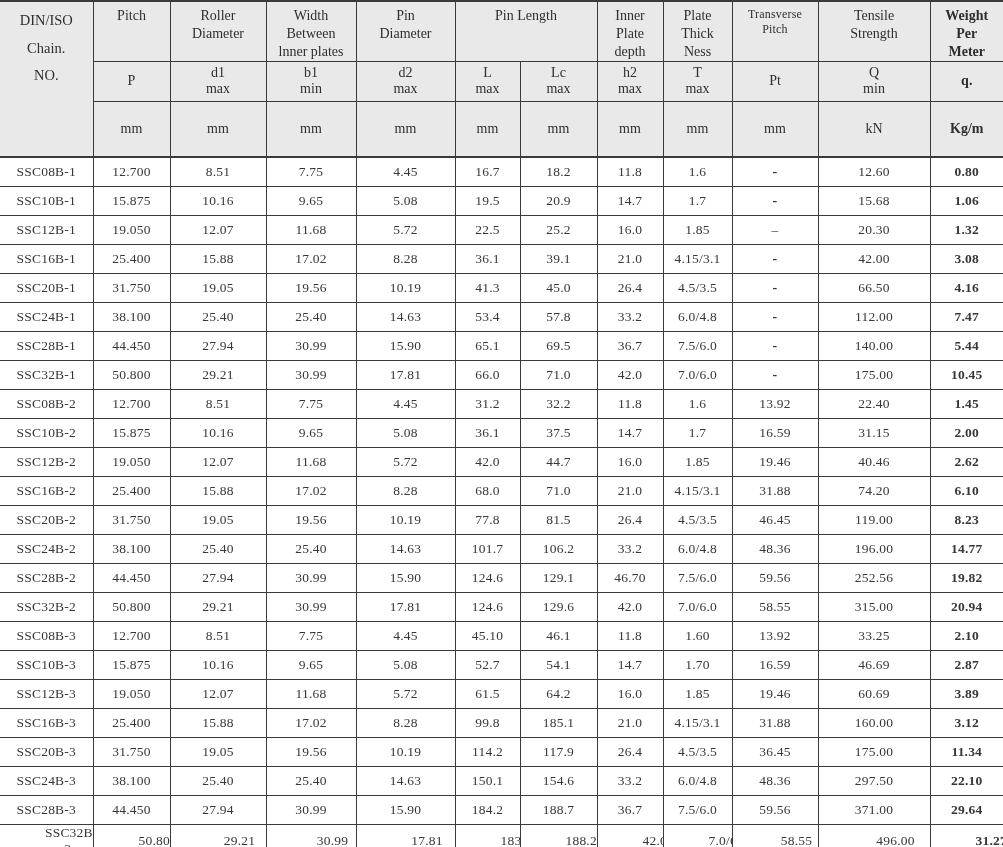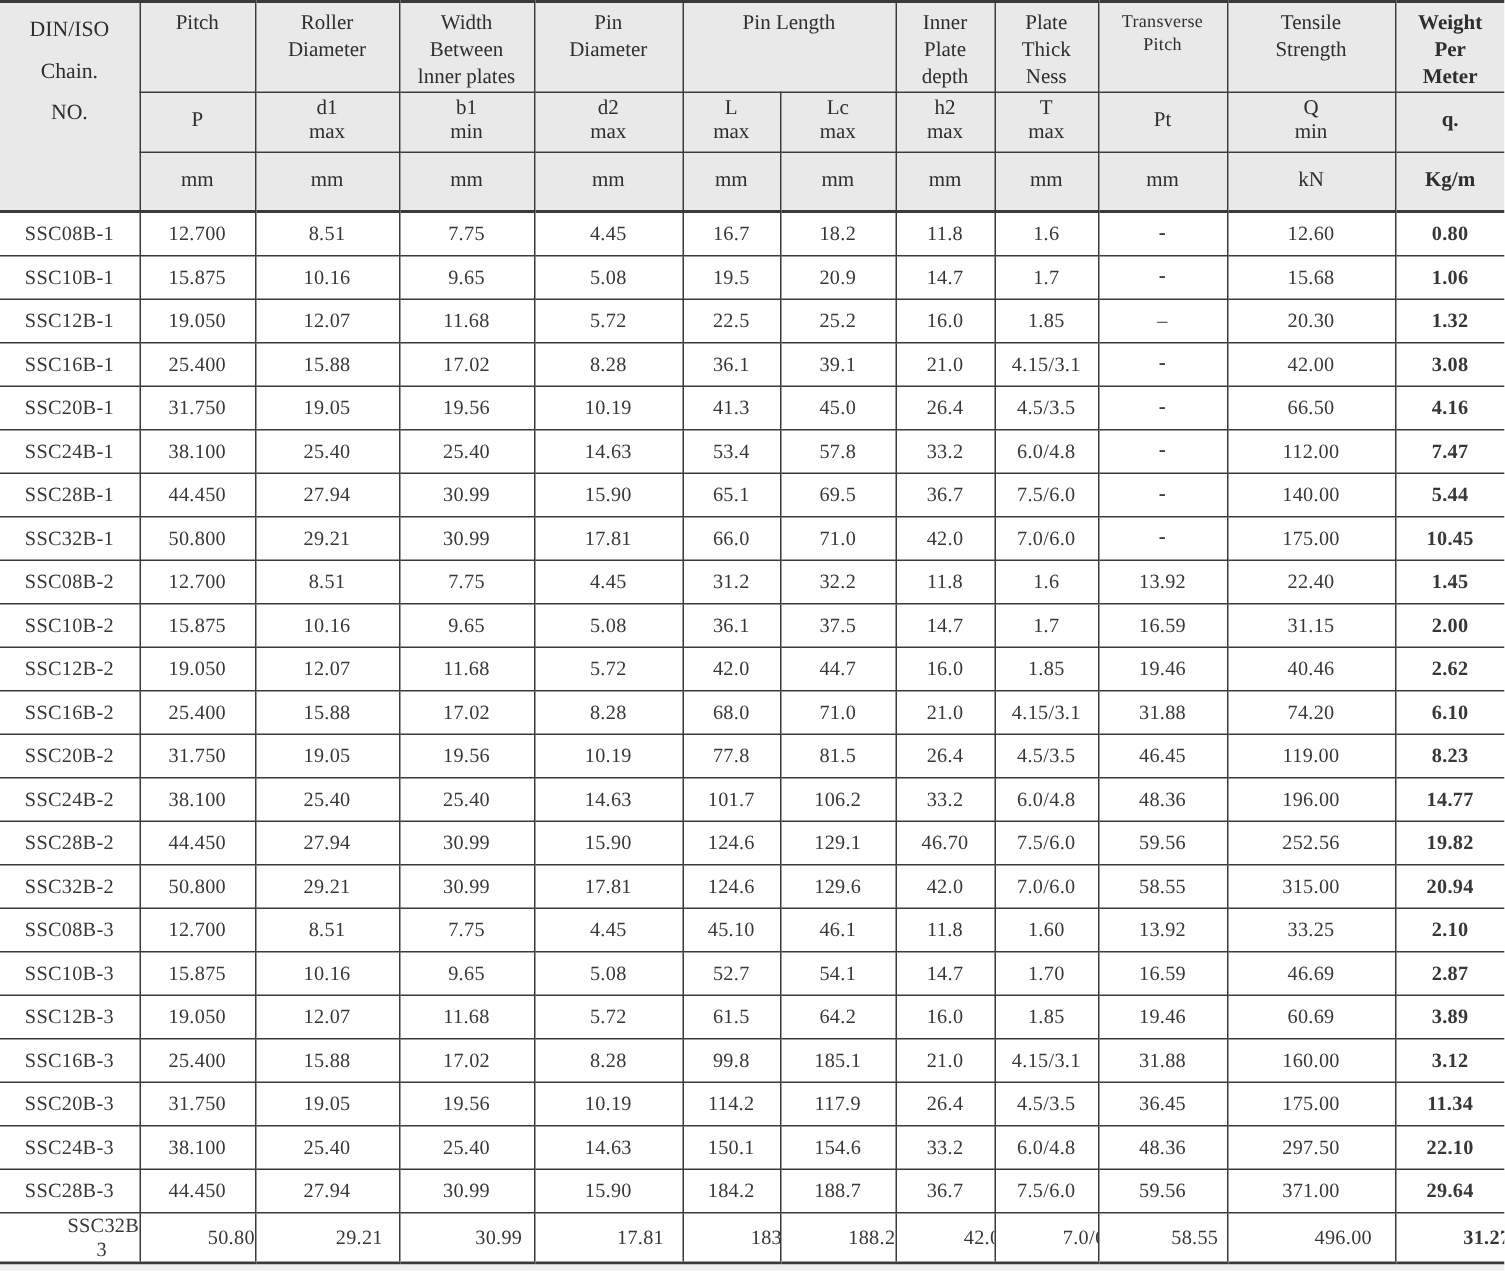--- a/index.html
+++ b/index.html
@@ -33,21 +33,21 @@
 
   thead th{
     background:var(--header-bg);
     font-weight:normal;font-size:14px;line-height:1.28;
     white-space:pre-line;color:#2e2e2e;
   }
   tr.h1{height:60px;}
   tr.h1 th{vertical-align:top;padding-top:5px;border-top:2px solid var(--border);}
   tr.h2{height:40px;}
   tr.h2 th{vertical-align:middle;line-height:1.15;}
-  tr.h3{height:40px;}
+  tr.h3{height:56px;}
   tr.h3 th{border-bottom:2px solid var(--border);}
   th.din{
     vertical-align:middle;border-top:none;line-height:1.9;
     border-bottom:2px solid var(--border);padding-top:0;font-size:14.5px;
   }
   th.condensed{font-size:12px;letter-spacing:.2px;}
 
   tbody tr{height:29px;margin-top:25px;}
   tbody td{font-size:13.5px;letter-spacing:.2px;}
   tbody tr:last-child td{border-bottom:2px solid var(--border);padding-left:45px;}

